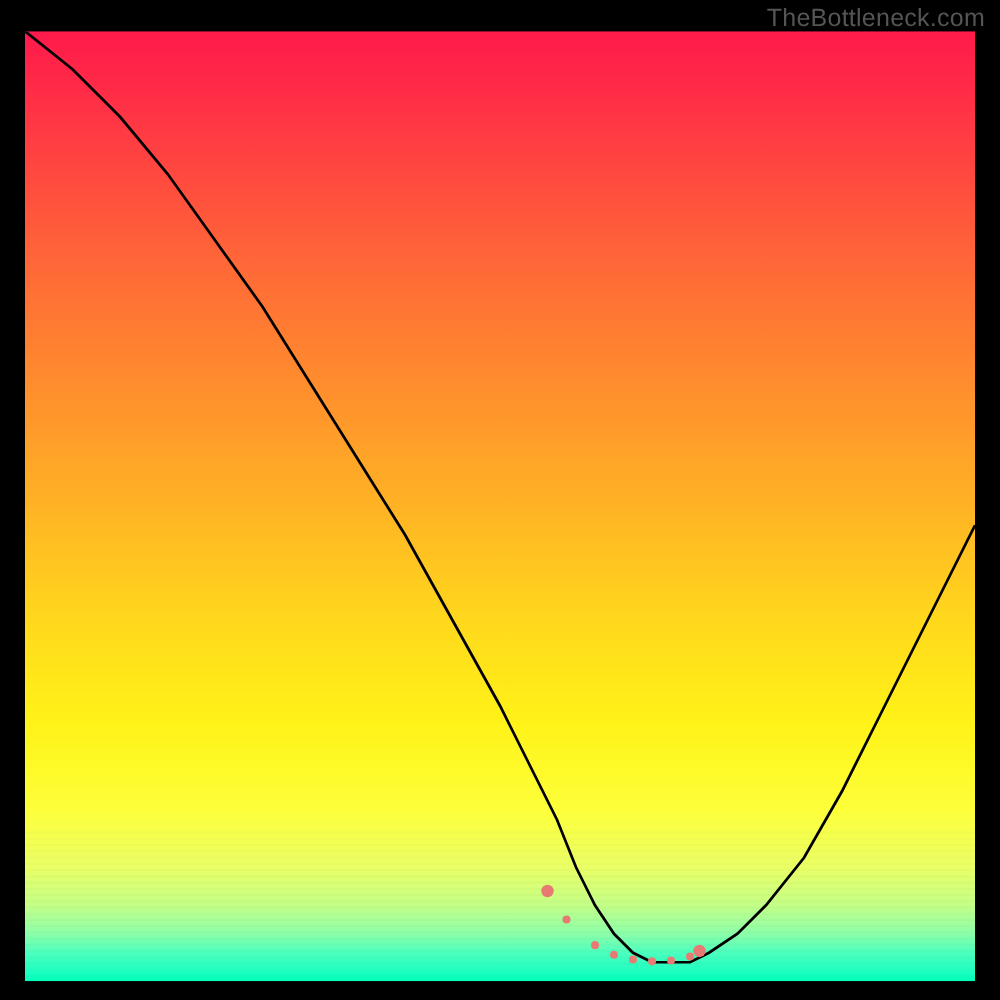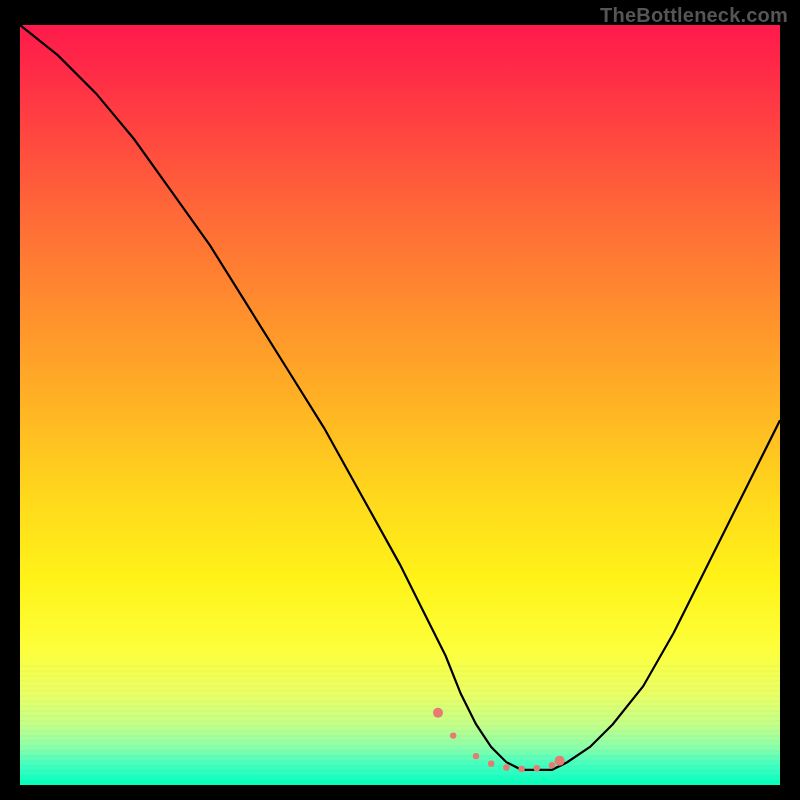--- a/index.html
+++ b/index.html
@@ -70,21 +70,21 @@
     inset: 0;
     width: 100%;
     height: 100%;
   }
   .watermark {
     position: absolute;
     top: 4px;
     right: 12px;
     color: #555;
     font-size: 20px;
-    font-weight: 700;
+    font-weight: 400;
     letter-spacing: 0.2px;
   }
 </style>
 </head>
 <body>
 
 <div class="frame">
   <div class="watermark">TheBottleneck.com</div>
 
   <div class="plot-area">

